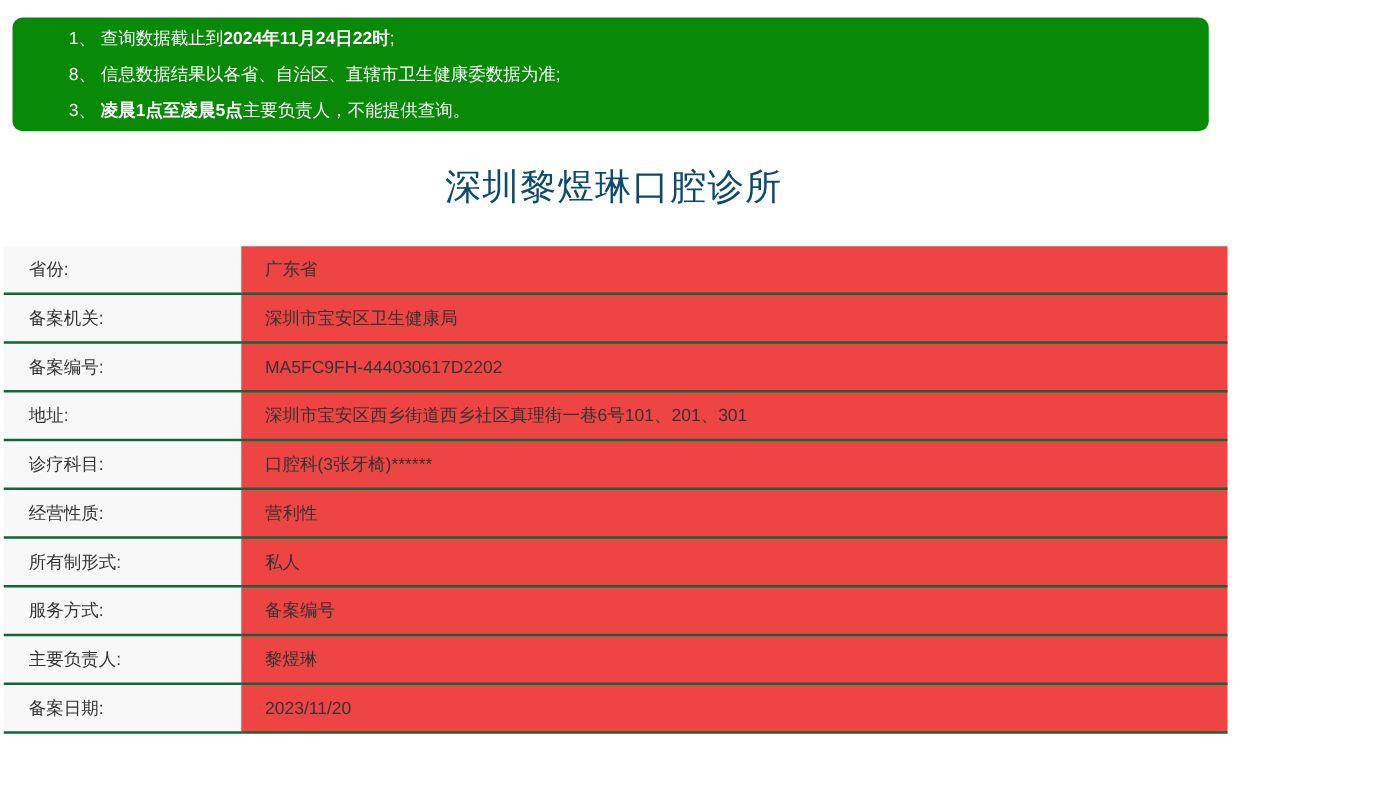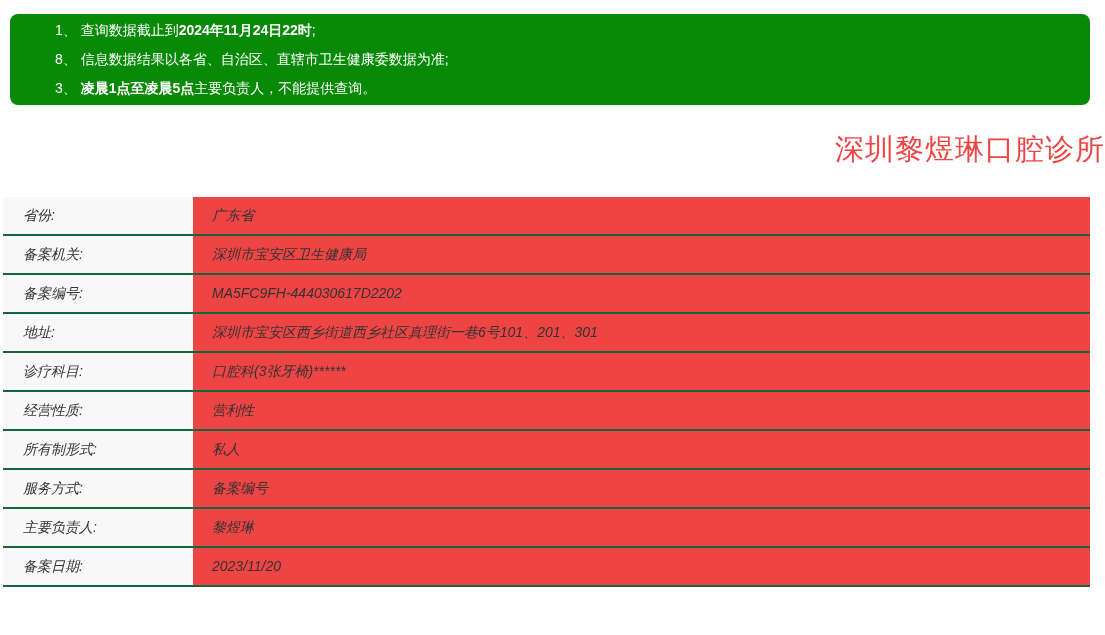--- a/index.html
+++ b/index.html
@@ -3,61 +3,60 @@
 <meta charset="utf-8">
 <style>
   html, body {
     margin: 0;
     padding: 0;
     background: #ffffff;
     font-family: "Liberation Sans", "DejaVu Sans", sans-serif;
     color: #333333;
   }
   .page {
-    width: 1105px;
+    width: 982px;
     height: 635px;
     position: relative;
     overflow: hidden;
     background: #ffffff;
   }
   
   .notice {
     margin: 14px 15px 0 10px;
     background: #088A08;
     border-radius: 8px;
     color: #ffffff;
     padding: 2px 20px 2px 45px;
     font-size: 14px;
     line-height: 29px;
   }
   .notice .seg-bold { font-weight: 700; }
   
   .title {
-    text-align: right;
+    text-align: center;
     font-size: 29px;
     font-weight: 400;
-    color: #ef4444;
+    color: #0c4a6e;
     margin: 25px 0 27px 0;
     letter-spacing: 1px;
   }
   
   table.info-table {
     border-collapse: collapse;
     margin-left: 3px;
     width: 1087px;
     table-layout: fixed;
   }
   table.info-table tr {
     border-bottom: 2px solid #11673B;
   }
   table.info-table td {
     font-size: 14px;
     line-height: 19px;
     vertical-align: middle;
-    font-style: italic;
   }
   td.cell-label {
     width: 160px;
     background: #f8f8f8;
     padding: 9px 10px 9px 20px;
     color: #333333;
   }
   td.cell-value {
     padding: 9px 10px 9px 19px;
     color: #333333;

